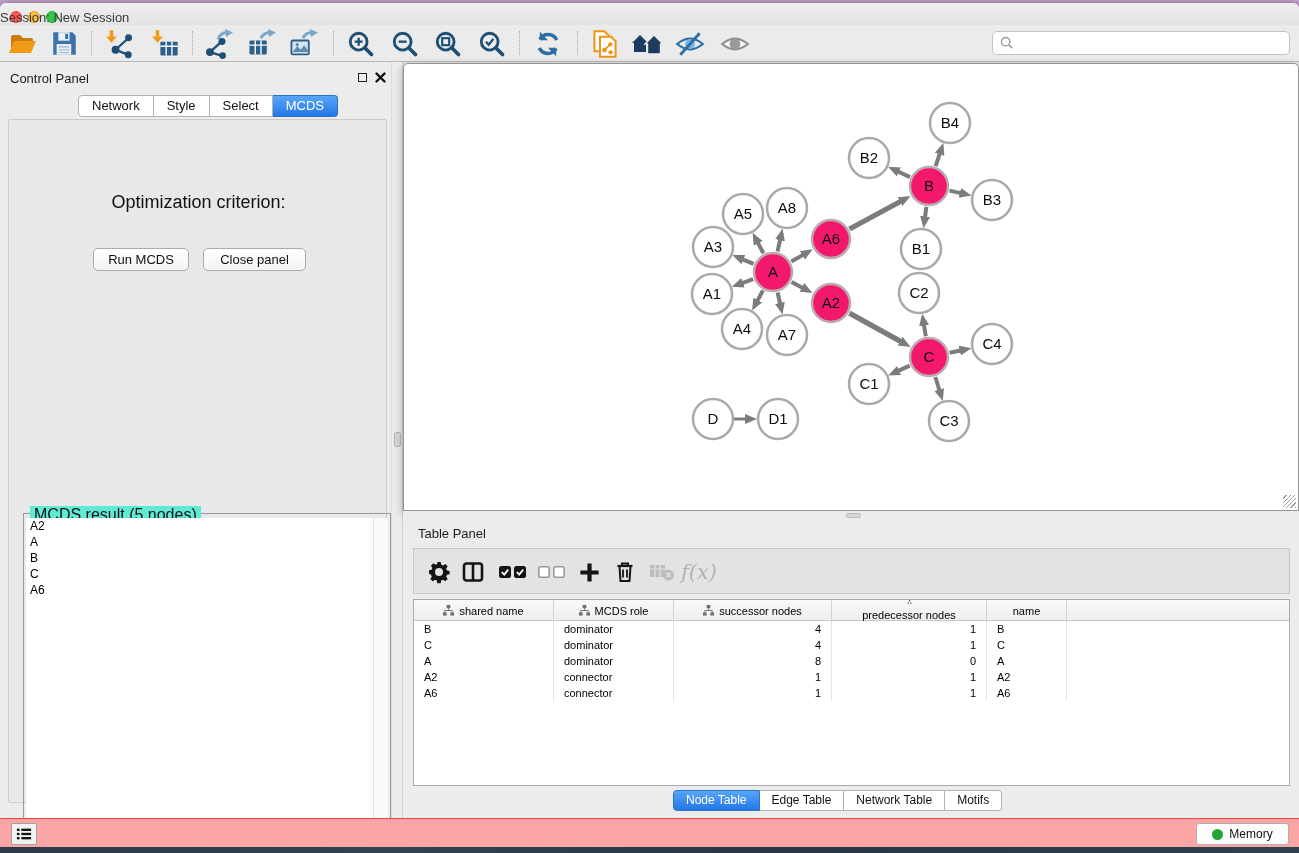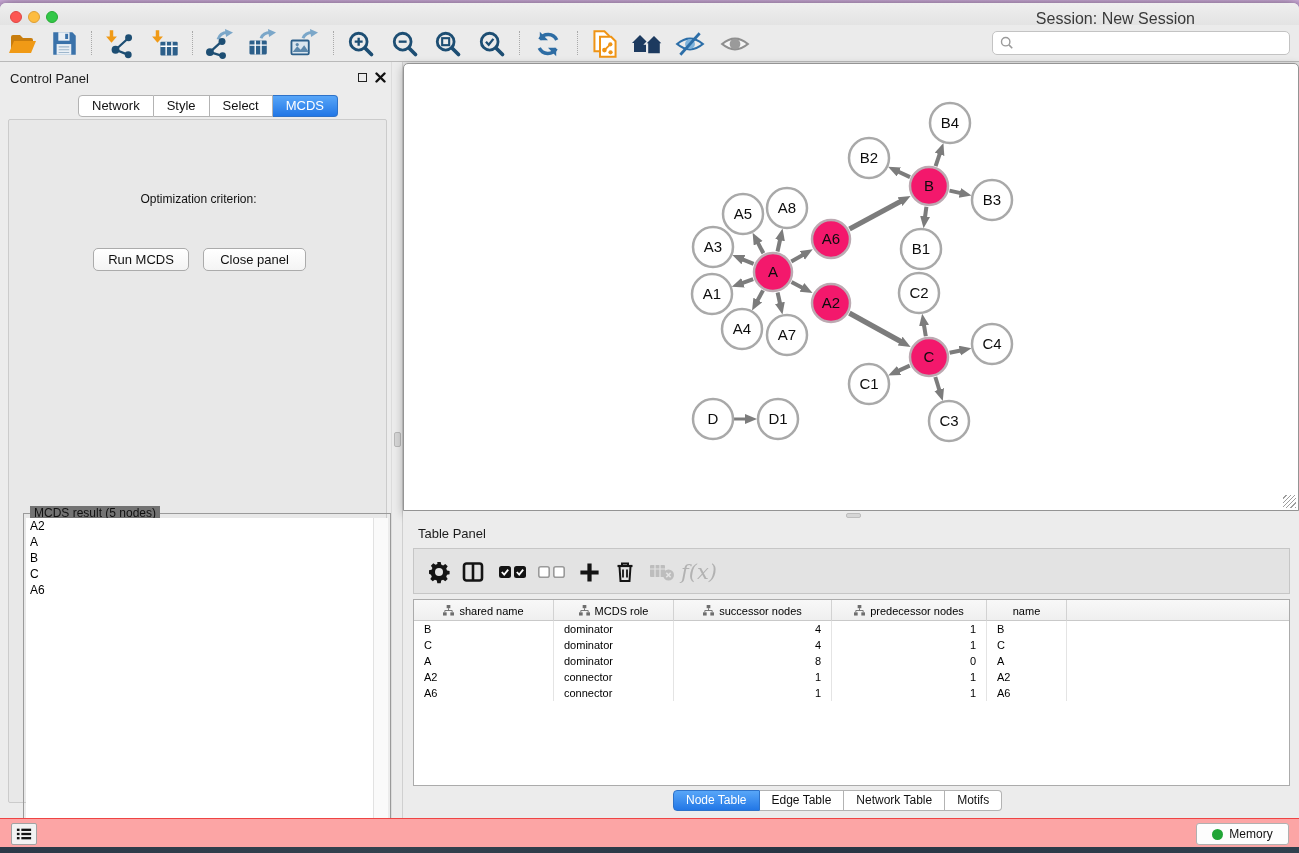--- a/index.html
+++ b/index.html
@@ -9,48 +9,48 @@
   #desktop-top{left:0;top:0;width:1299px;height:4px;background:linear-gradient(#d3b2e0,#c5a3d3)}
   #desktop-bottom{left:0;top:847px;width:1299px;height:6px;background:linear-gradient(90deg,#2b3948,#33424f 30%,#273544 60%,#30404e)}
   
   #app{left:0;top:3px;width:1299px;height:844px;background:#ececec;border-radius:6px 6px 0 0;box-shadow:0 0 14px rgba(0,0,0,.45)}
   
   #titlebar{left:0;top:3px;width:1299px;height:22px;background:linear-gradient(#efefef,#e3e3e3);border-radius:6px 6px 0 0}
   .light{width:12px;height:12px;border-radius:50%;top:8px}
   #light-close{left:10px;background:#fc5753;border:1px solid #df4744}
   #light-min{left:28px;background:#fdbc40;border:1px solid #de9f34}
   #light-zoom{left:46px;background:#33c748;border:1px solid #27aa35}
-  #window-title{left:0;top:7px;width:1195px;text-align:right;font-size:16px;color:#3a3a3a}
+  #window-title{left:0;top:7px;width:1195px;text-align:left;font-size:13px;color:#3a3a3a}
   
   #toolbar{left:0;top:25px;width:1299px;height:37px;background:#ebebeb;border-bottom:1px solid #b9b9b9}
   .tbicon{position:absolute;top:2px;width:34px;height:33px;display:flex;align-items:center;justify-content:center;cursor:default}
   .tbsep{position:absolute;top:6px;width:0;height:24px;border-left:1px dotted #a9a9a9}
   #search-box{left:992px;top:6px;width:298px;height:24px;background:#fff;border:1px solid #c3c3c3;border-radius:5px;display:flex;align-items:center;padding-left:7px}
   #search-box input{border:none;outline:none;flex:1;font-size:12px;margin-left:5px;background:transparent}
   
   #control-panel{left:0;top:62px;width:391px;height:756px;background:#ececec}
   #cp-title{left:10px;top:9px;font-size:13px;color:#1c1c1c}
   .panel-float{width:9px;height:9px;border:1.5px solid #222;background:transparent}
   #cp-content{left:8px;top:57px;width:379px;height:684px;background:#e8e8e8;border:1px solid #cbcbcb;border-radius:2px}
   .seg{display:flex;position:absolute}
   .seg-btn{background:#fff;border:1px solid #b3b3b3;border-left:none;height:22px;line-height:20px;font-size:13px;color:#111;text-align:center;padding:0 13px;cursor:default}
   .seg-btn:first-child{border-left:1px solid #b3b3b3;border-radius:4px 0 0 4px}
   .seg-btn:last-child{border-radius:0 4px 4px 0}
   .seg-btn.active{background:linear-gradient(#58a6f8,#2277e6);color:#fff;border-color:#2e72c8}
   #cp-tabs{left:78px;top:33px}
-  #optimization-label{left:0;top:72px;width:379px;text-align:center;font-size:12px;color:#111}
+  #optimization-label{left:0;top:72px;width:379px;text-align:center;font-size:18px;color:#111}
   #criterion-select{left:35px;top:94px;width:313px;height:23px;background:#fff;border:1px solid #a9a9a9;border-radius:4px;display:flex;align-items:center;font-size:13px;color:#111;padding-left:8px;cursor:default}
   #criterion-stepper{position:absolute;right:1px;top:1px;width:19px;height:19px;border-radius:3px;background:linear-gradient(#64acf9,#2b7ae6);display:flex;flex-direction:column;align-items:center;justify-content:center;gap:2px}
   .chev-up{width:0;height:0;border-left:4px solid transparent;border-right:4px solid transparent;border-bottom:4px solid #fff}
   .chev-down{width:0;height:0;border-left:4px solid transparent;border-right:4px solid transparent;border-top:4px solid #fff}
   .push-btn{position:absolute;height:23px;background:linear-gradient(#ffffff,#f4f4f4);border:1px solid #ababab;border-radius:5px;font-size:13px;color:#111;display:flex;align-items:center;justify-content:center;cursor:default}
   #run-mcds-btn{left:84px;top:128px;width:96px}
   #close-panel-btn{left:194px;top:128px;width:103px}
   #mcds-result{left:14px;top:393px;width:368px;height:343px;border:1px solid #9a9a9a}
-  #mcds-result-legend{position:absolute;left:6px;top:-8px;background:#737373;padding:0 4px;font-size:12px;color:#111}
+  #mcds-result-legend{position:absolute;left:6px;top:-8px;background:#5eead4;padding:0 4px;font-size:16px;color:#111}
   #mcds-list{position:absolute;left:2px;top:4px;right:17px;bottom:2px;background:#fff;overflow:hidden}
   #mcds-scrollbar{position:absolute;top:4px;right:2px;width:15px;bottom:2px;background:#fafafa;border-left:1px solid #e2e2e2}
   .list-item{font-size:12px;color:#000;padding:1px 4px;height:16px;line-height:14px}
   
   #v-splitter{left:391px;top:62px;width:12px;height:756px;background:#ececec;border-left:1px solid #dcdcdc;border-right:1px solid #d0d0d0}
   #v-splitter-handle{position:absolute;left:2px;top:370px;width:7px;height:15px;background:#d6d6d6;border:1px solid #b8b8b8;border-radius:2px}
   #right-area{left:403px;top:62px;width:896px;height:756px;background:#e4e4e4}
   #h-splitter{left:403px;top:511px;width:896px;height:9px;background:#ececec}
   #h-splitter-handle{position:absolute;left:443px;top:2px;width:15px;height:5px;background:#d6d6d6;border:1px solid #bdbdbd;border-radius:2px}
   
@@ -464,21 +464,21 @@
         </div>
         <div class="th-cell" style="width: 158px;">
           <svg width="11" height="11" viewBox="0 0 12 12">
             <rect x="4" y="0" width="4" height="3.5" fill="#6e6e6e"></rect>
             <rect x="0" y="8" width="4" height="3.5" fill="#6e6e6e"></rect>
             <rect x="8" y="8" width="4" height="3.5" fill="#6e6e6e"></rect>
             <path d="M6 3.5V6M2 8V6h8v2" stroke="#6e6e6e" fill="none"></path>
           </svg>
           <span>successor nodes</span>
         </div>
-        <div class="th-cell" style="width: 155px;">
+        <div class="th-cell" style="width: 155px; flex-direction: column;">
           <svg width="11" height="11" viewBox="0 0 12 12">
             <rect x="4" y="0" width="4" height="3.5" fill="#6e6e6e"></rect>
             <rect x="0" y="8" width="4" height="3.5" fill="#6e6e6e"></rect>
             <rect x="8" y="8" width="4" height="3.5" fill="#6e6e6e"></rect>
             <path d="M6 3.5V6M2 8V6h8v2" stroke="#6e6e6e" fill="none"></path>
           </svg>
           <span>predecessor nodes</span>
         </div>
         <div class="th-cell" style="width: 80px;">
           <span>name</span>

